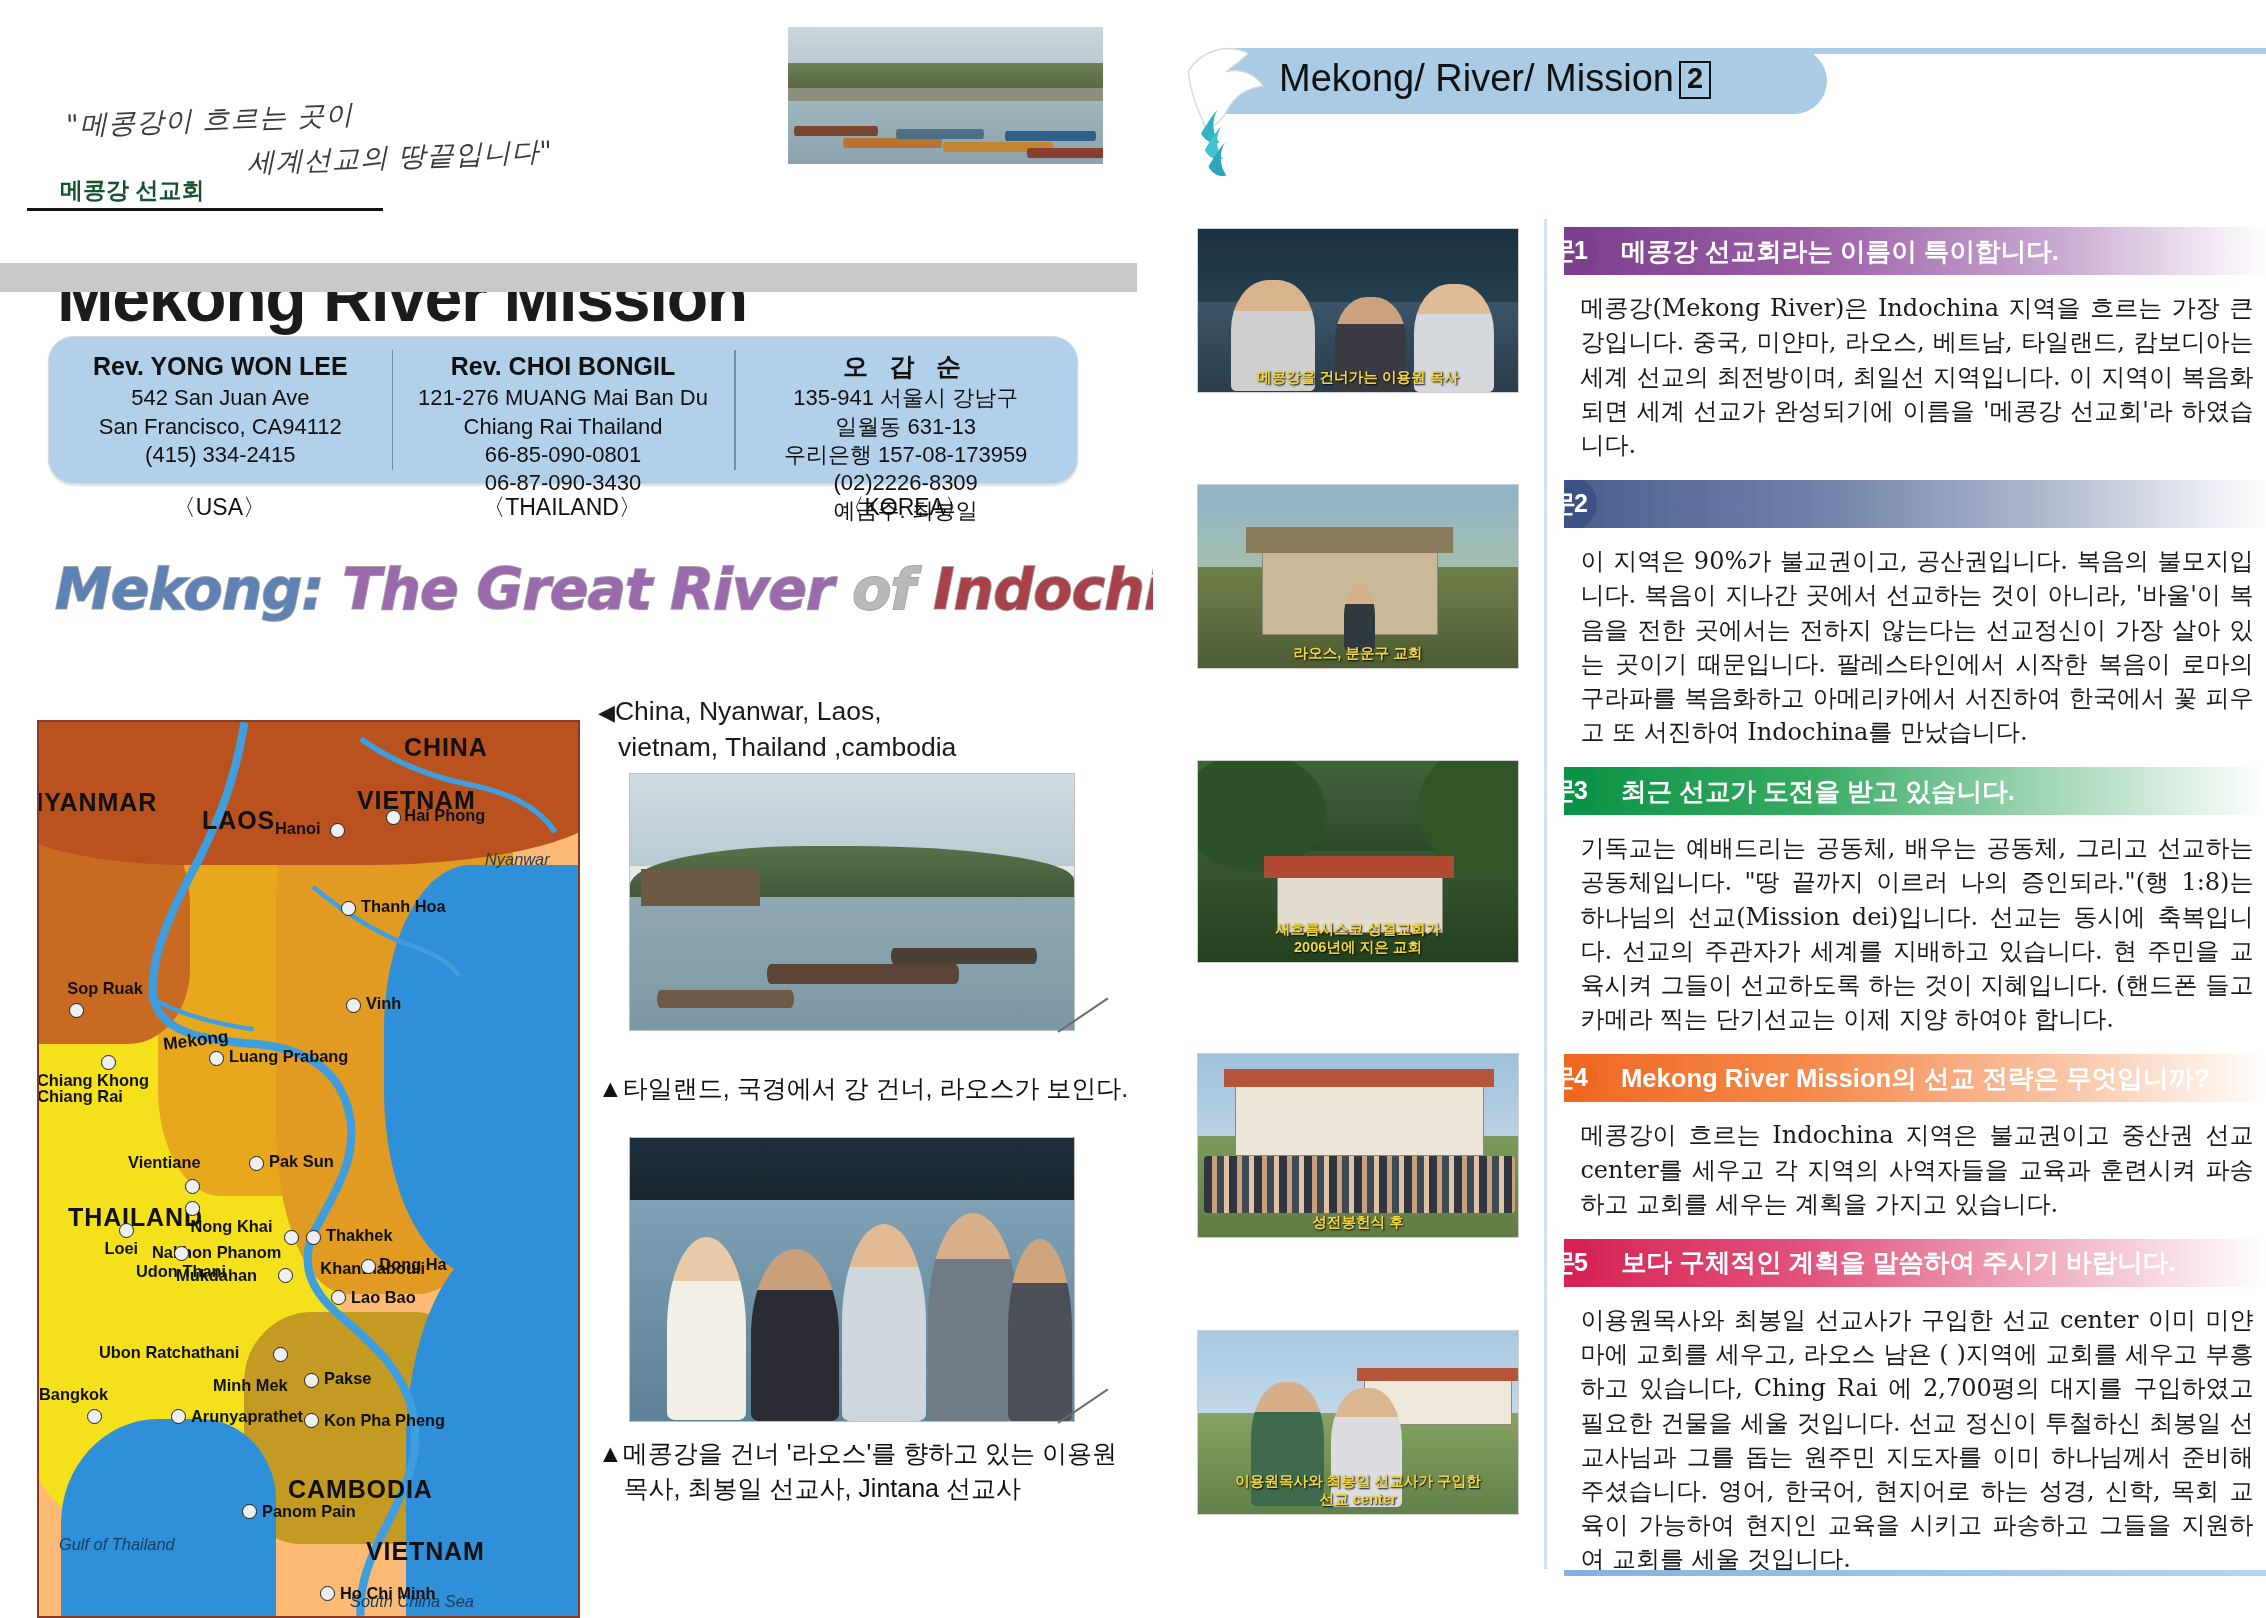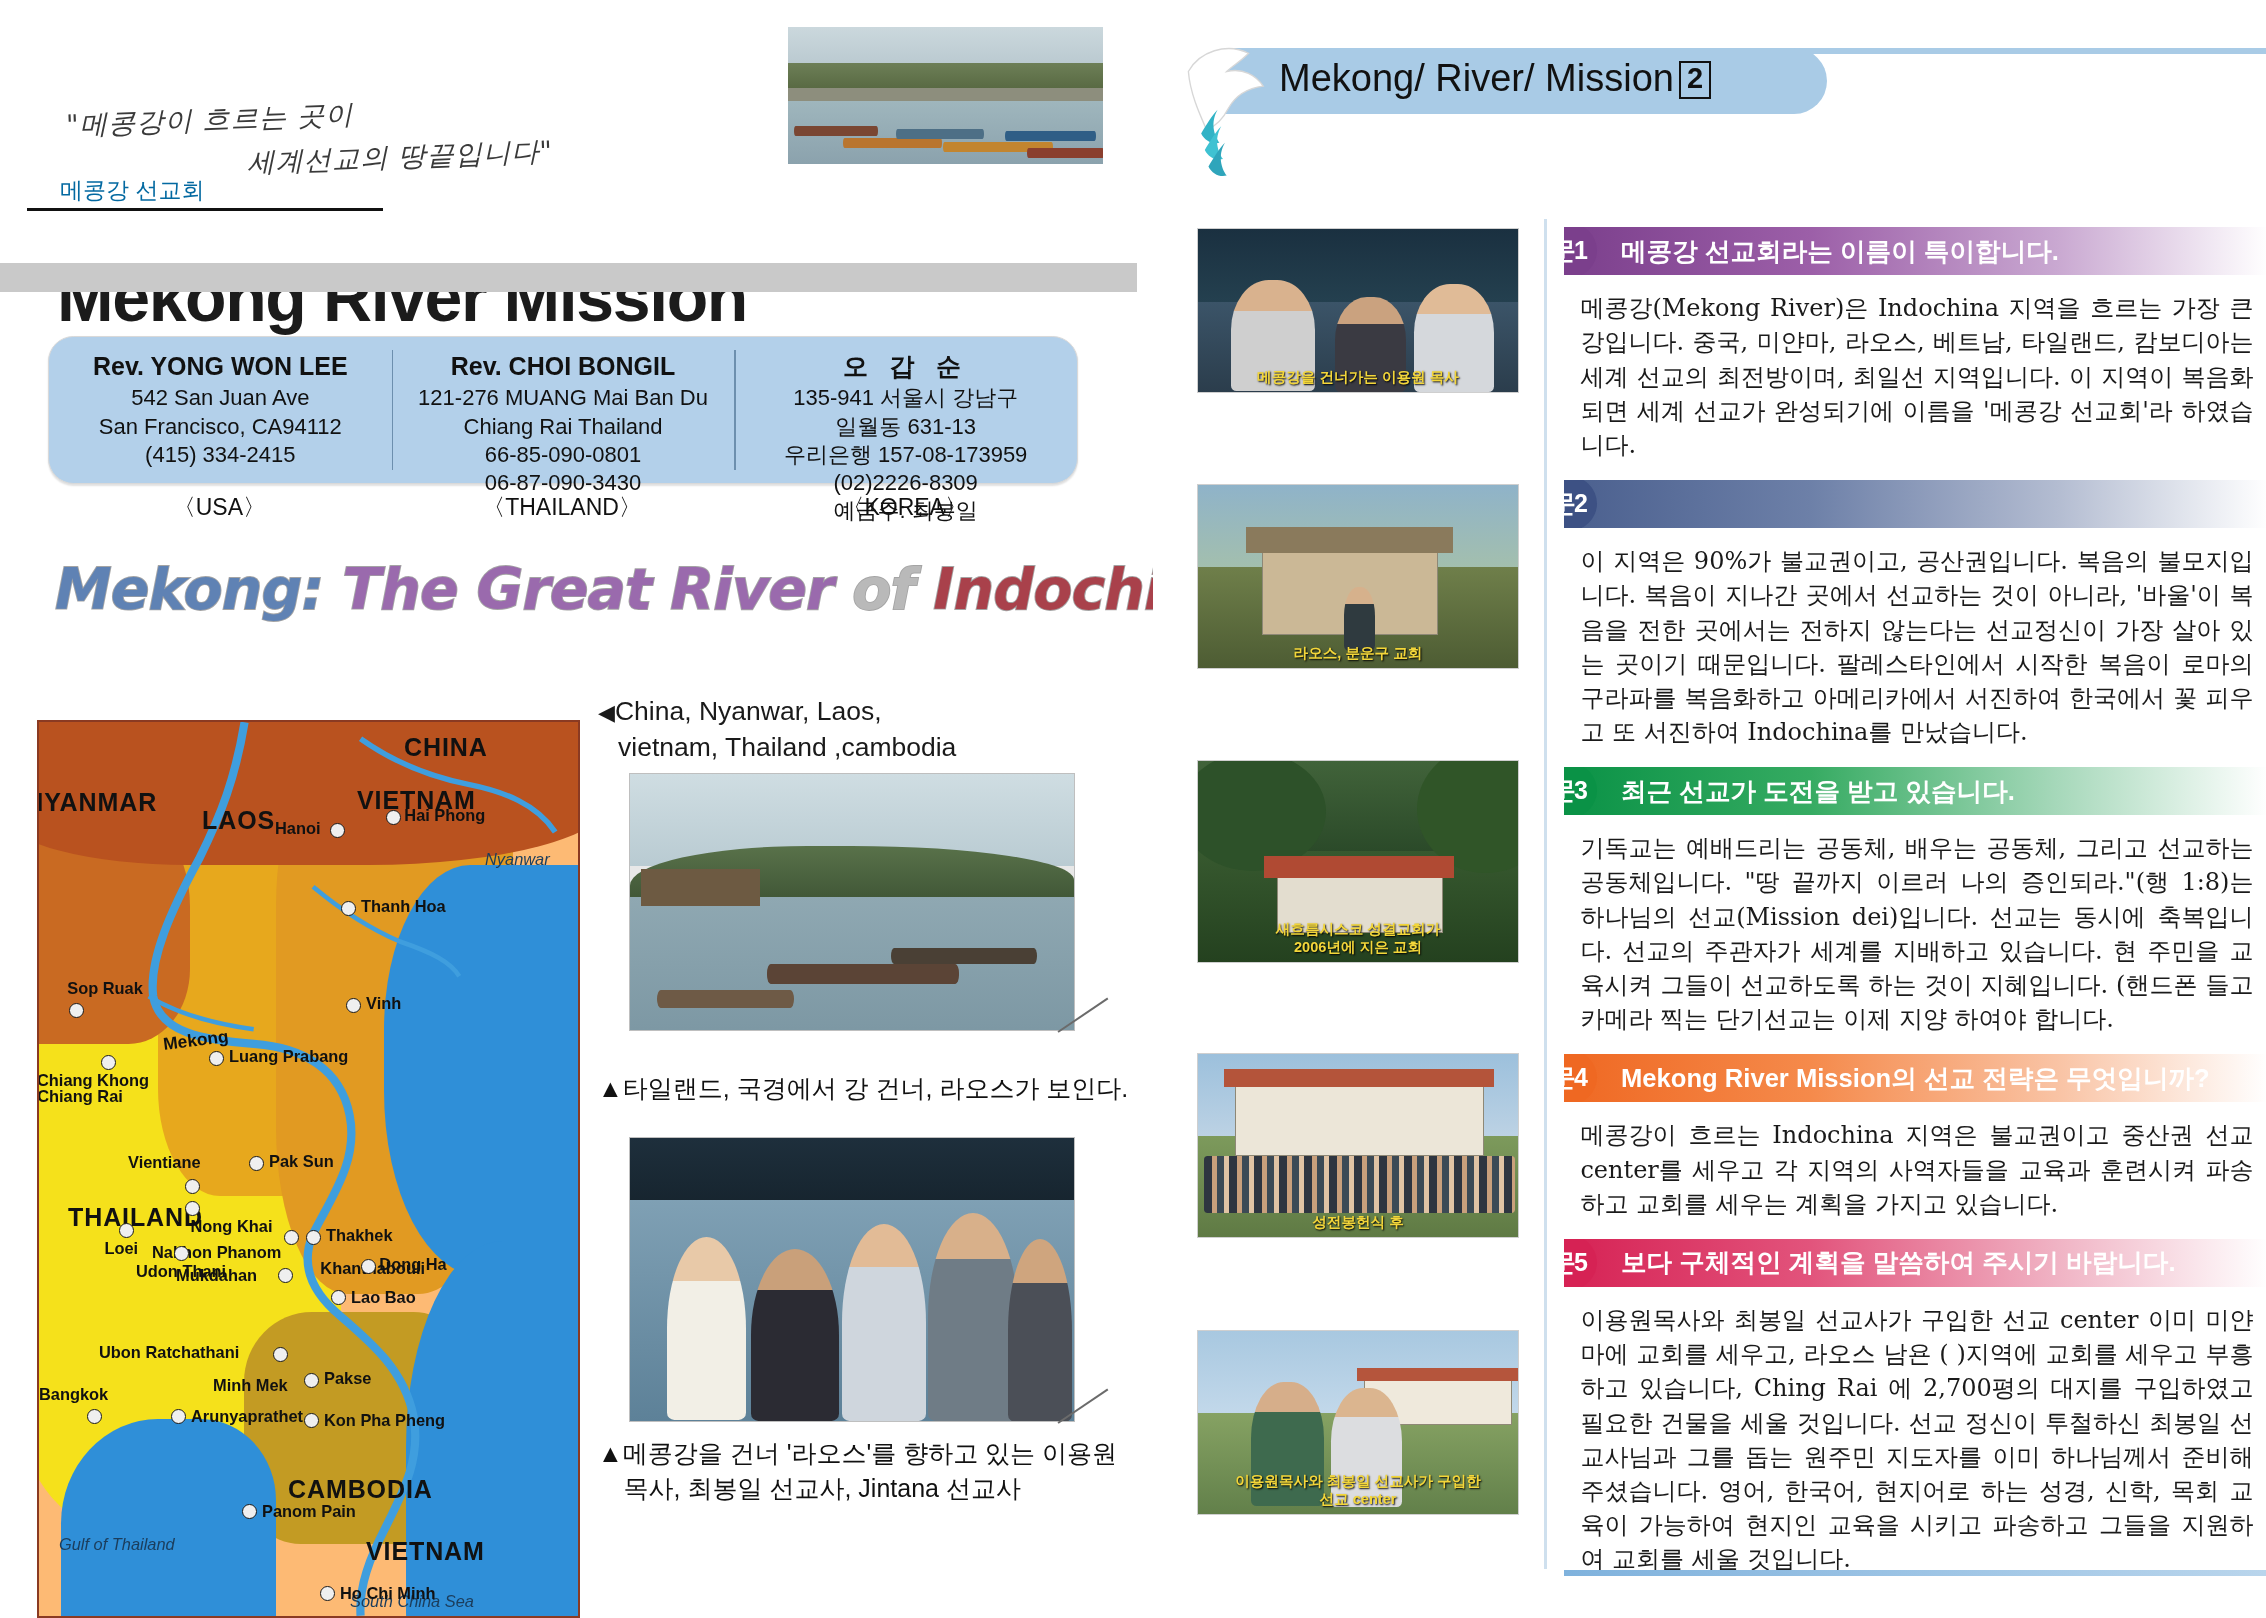--- a/index.html
+++ b/index.html
@@ -22,21 +22,21 @@
     font-style: italic;
     color: #3a3a3a;
     white-space: nowrap;
     letter-spacing: 0.9px;
   }
   #script1 { left: 66px; top: 102px; font-size: 27.4px; transform: rotate(-2.2deg); }
   #script2 { left: 247px; top: 139px; font-size: 27.4px; transform: rotate(-2.2deg); }
 
   #org-kr {
     position: absolute; left: 60px; top: 175px;
-    font-size: 23px; font-weight: normal; color: #0369a1;
+    font-size: 23px; font-weight: bold; color: #14532d;
     letter-spacing: 0px;
   }
   #org-rule {
     position: absolute; left: 27.4px; top: 208px; width: 356px; height: 2.7px; background: #111;
   }
   #mission-title {
     position: absolute; left: 57px; top: 217px;
     font-size: 68px; font-weight: bold; color: #1b1b1b;
     letter-spacing: -1.4px; line-height: 1;
   }

